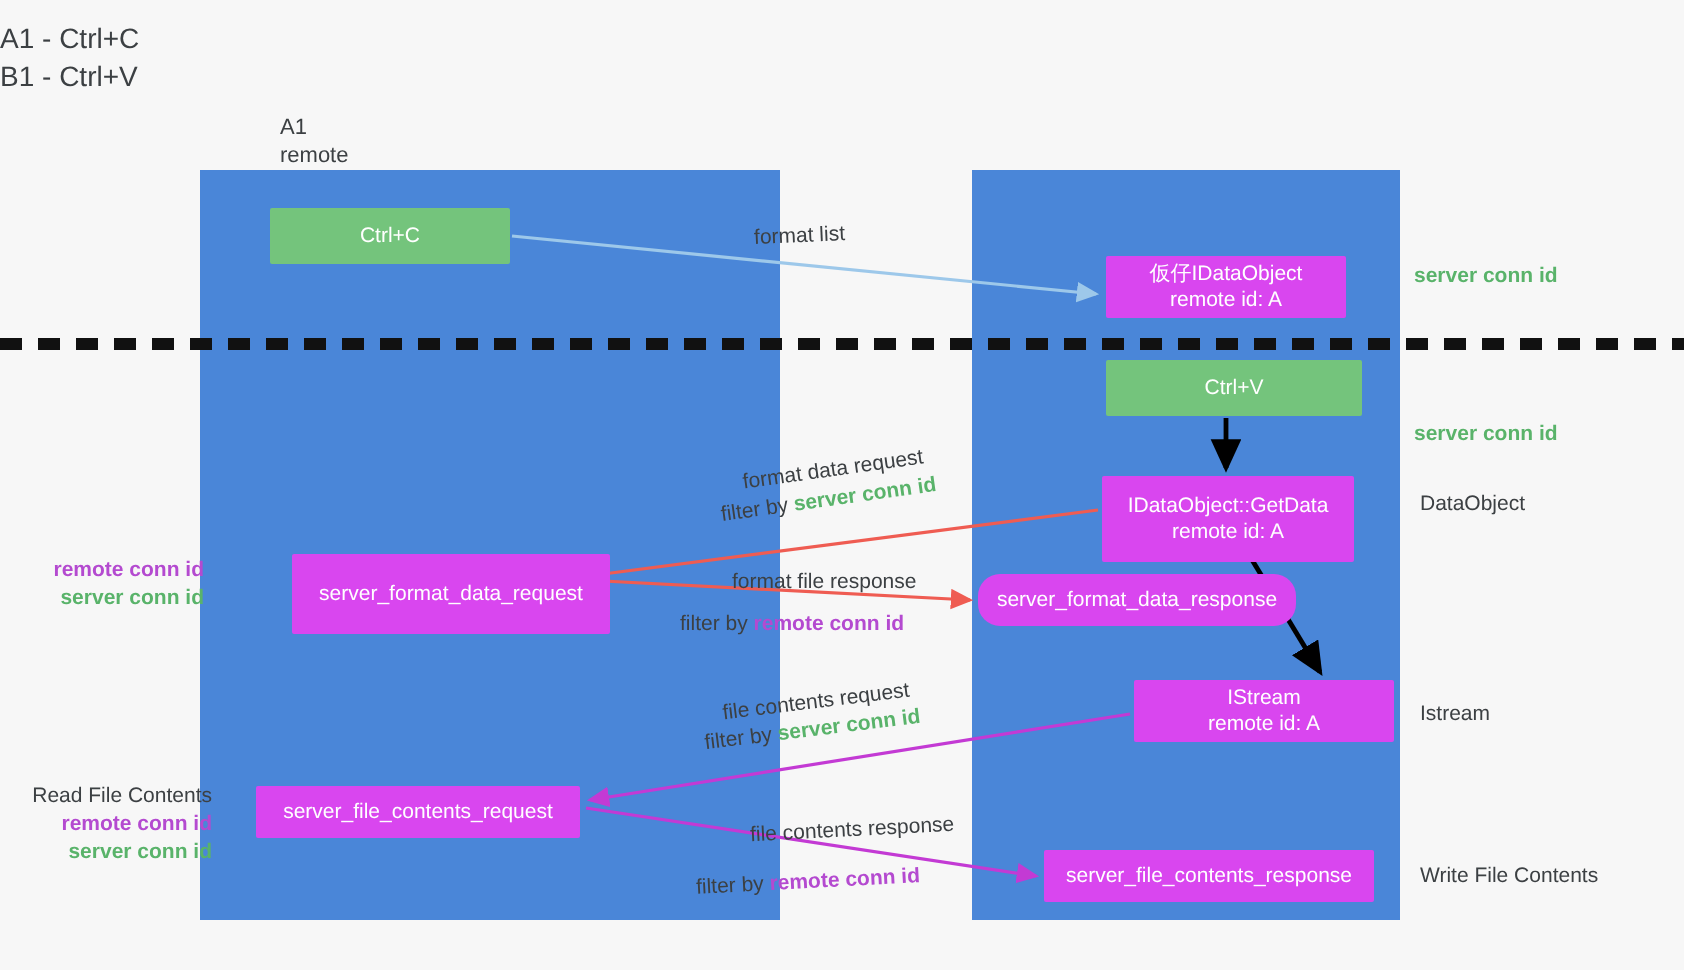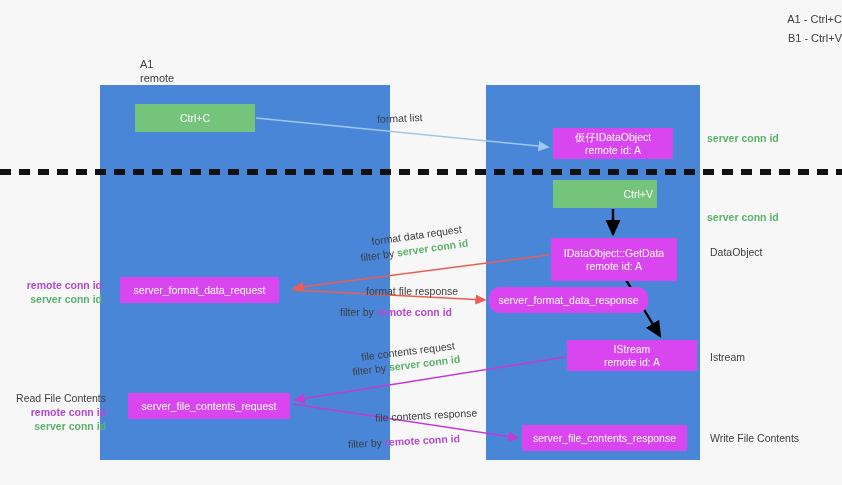--- a/index.html
+++ b/index.html
@@ -42,50 +42,50 @@
   }
   .lane-head-a { left: 140px; top: 57px; width: 140px; }
   .lane-head-b { left: 520px; top: 57px; width: 150px; }
   .lane-head .l1 { display: block; }
   .lane-head .l2 { display: block; }
 
   .title {
     position: absolute;
     left: 0; top: 10px;
     width: 842px;
-    text-align: right;
-    font-size: 11px;
+    text-align: left;
+    font-size: 14px;
     line-height: 19px;
     color: #3c4043;
   }
   .title span { display: block; }
 
   .node {
     position: absolute;
     box-sizing: border-box;
     display: flex;
     flex-direction: column;
     align-items: center;
     justify-content: center;
     color: #ffffff;
     font-size: 10.5px;
     line-height: 13px;
     text-align: center;
     border-radius: 1px;
-    padding: 2px 4px;
+    padding: 2px 16px;
   }
   .node.orange { background: #d946ef; }
   .node.green  { background: #74c47c; }
   .node .ln { display: block; white-space: nowrap; }
 
   .n-ctrlc    { left: 135px; top: 104px; width: 120px; height: 28px; }
   .n-idataobj { left: 553px; top: 128px; width: 120px; height: 31px; }
-  .n-ctrlv    { left: 553px; top: 180px; width: 104px; height: 28px; align-items: flex-end; }
+  .n-ctrlv    { left: 553px; top: 180px; width: 128px; height: 28px; }
   .n-getdata  { left: 551px; top: 238px; width: 126px; height: 43px; }
-  .n-sfdreq   { left: 120px; top: 277px; width: 159px; height: 26px; justify-content: center; }
+  .n-sfdreq   { left: 146px; top: 277px; width: 159px; height: 40px; justify-content: center; }
   .n-sfdres   { left: 489px; top: 287px; width: 159px; height: 26px; border-radius: 11px; }
   .n-istream  { left: 567px; top: 340px; width: 130px; height: 31px; }
   .n-sfcreq   { left: 128px; top: 393px; width: 162px; height: 26px; }
   .n-sfcres   { left: 522px; top: 425px; width: 165px; height: 26px; }
 
   .anno {
     position: absolute;
     font-size: 10.5px;
     line-height: 14px;
     white-space: nowrap;

